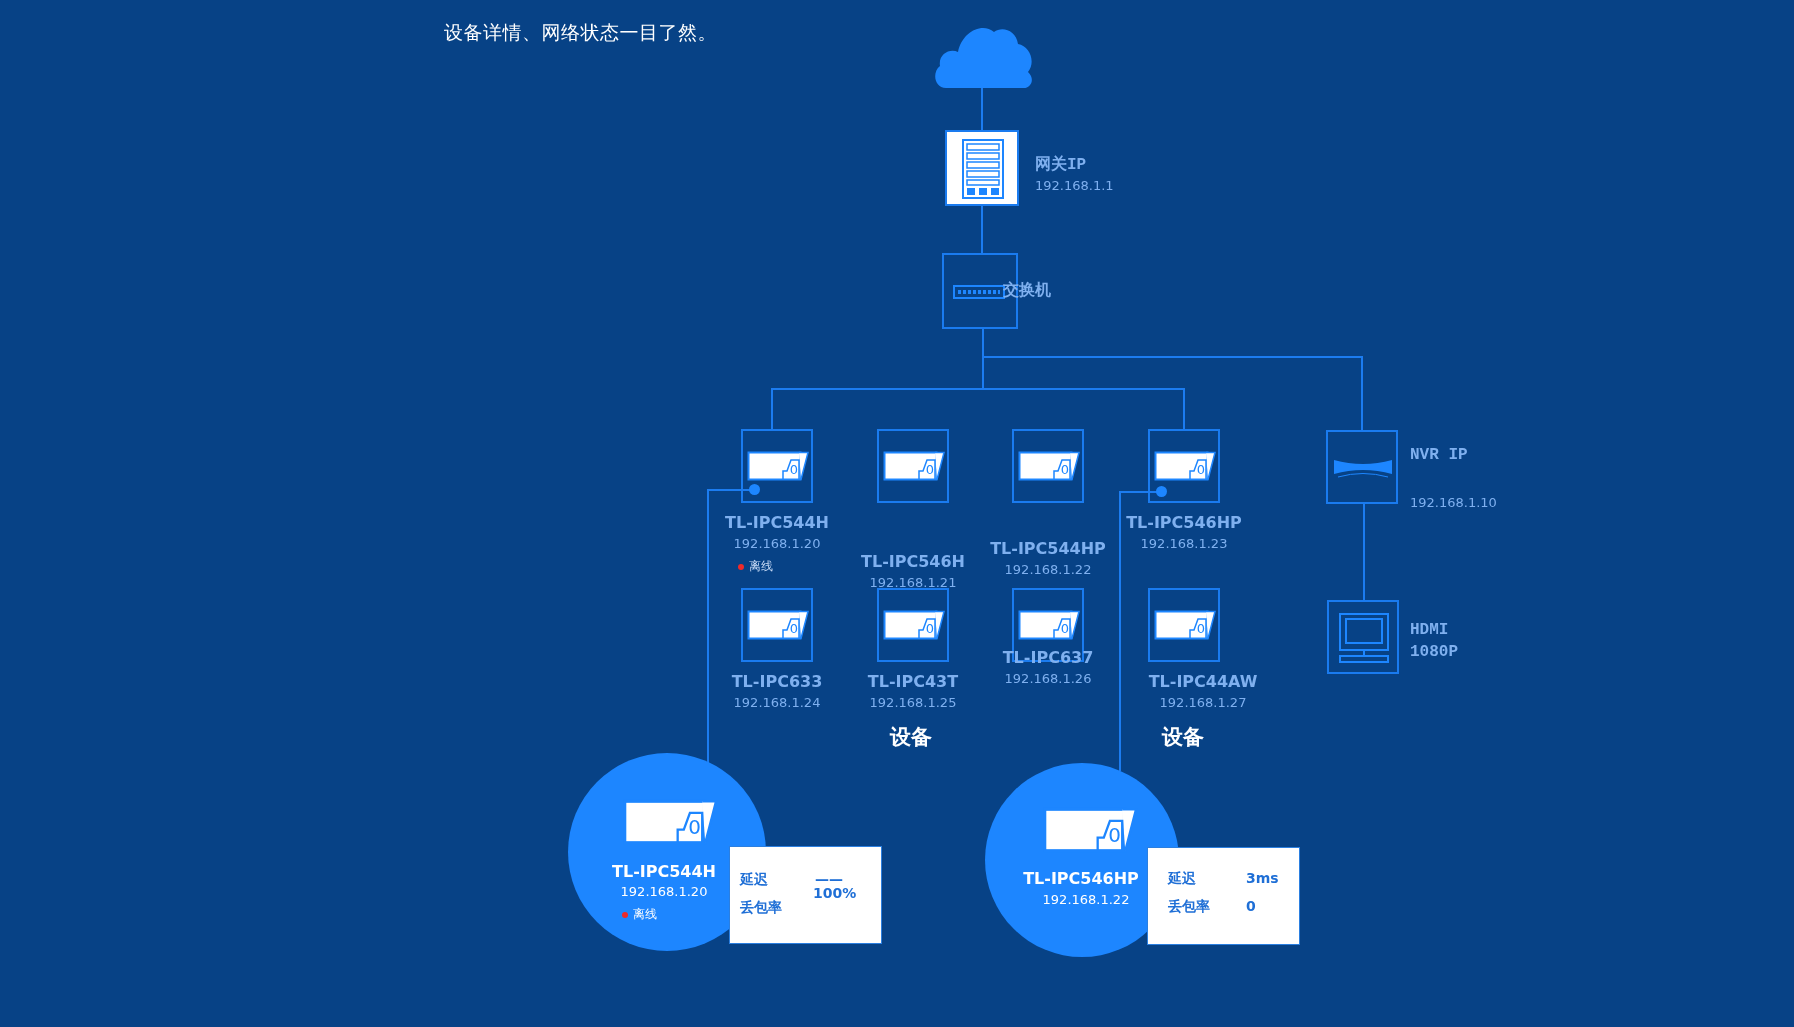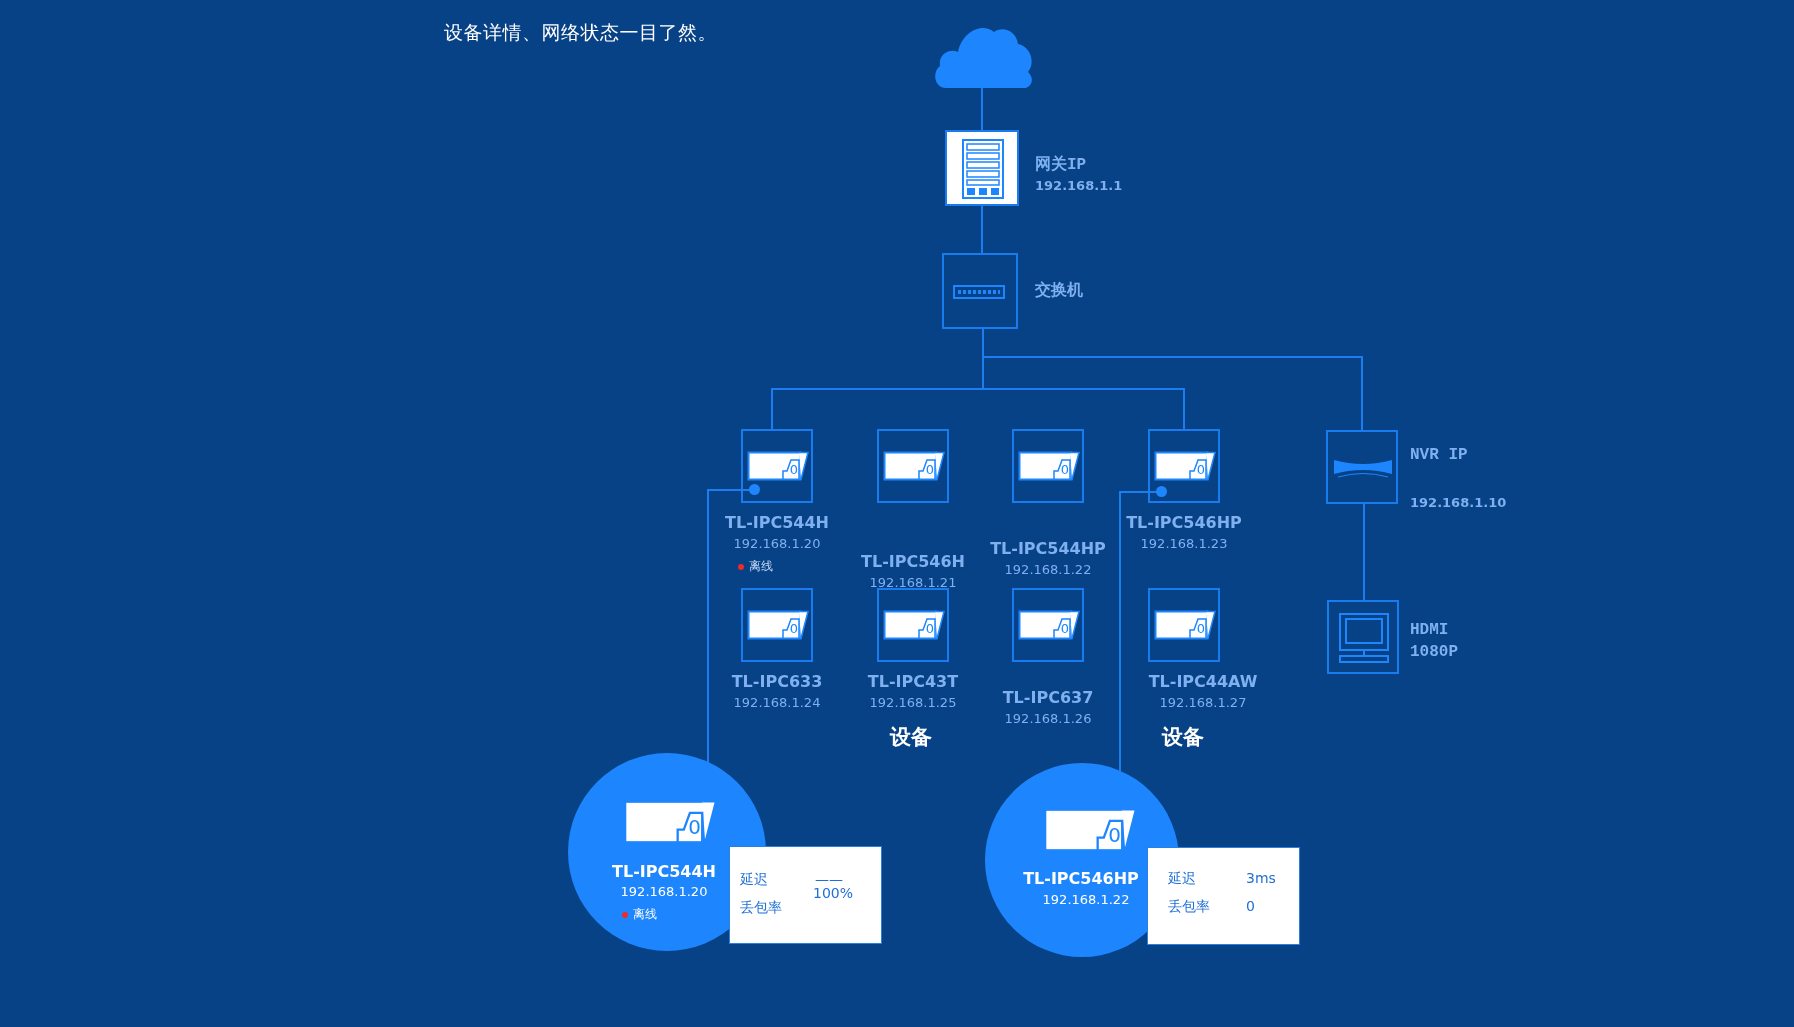--- a/index.html
+++ b/index.html
@@ -8,33 +8,33 @@
     background: #074286;
     font-family: "DejaVu Sans", "Liberation Sans", sans-serif;
   }
   .abs { position: absolute; }
   .caption { left: 444px; top: 20px; color: #ffffff; font-size: 19px; letter-spacing: 0.5px; }
   .line { position: absolute; background: #1c7cf0; }
   .box { position: absolute; border: 2px solid #1a7bef; box-sizing: border-box; }
   .gateway-box { left: 945px; top: 130px; width: 74px; height: 76px; background: #fff; border-color: #1a7bef; }
   .switch-box { left: 942px; top: 253px; width: 76px; height: 76px; }
   .node-title { color: #7fb0ef; font-size: 16px; font-weight: bold; font-family: Liberation Mono, monospace; }
-  .node-ip { color: #7fb0ef; font-size: 13px; font-weight: bold; }
+  .node-ip { color: #7fb0ef; font-size: 13px; }
   .cam-box { width: 72px; height: 74px; }
   .cam-label { position: absolute; width: 130px; text-align: center; }
   .cam-name { color: #7fb0ef; font-size: 16px; font-weight: bold; white-space: nowrap; }
   .cam-ip { color: #7fb0ef; font-size: 13px; margin-top: 4px; }
   .offline { position: absolute; color: #c9dcf7; font-size: 12px; }
   .offline .dot { display: inline-block; width: 6px; height: 6px; background: #ee2a2a; border-radius: 50%; margin-right: 5px; vertical-align: middle; }
   .group-label { color: #ffffff; font-size: 21px; font-weight: bold; }
   .link-dot { position: absolute; width: 11px; height: 11px; border-radius: 50%; background: #1d86ff; }
   .bubble { position: absolute; border-radius: 50%; background: #1d86ff; }
   .bubble-name { position: absolute; width: 200px; text-align: center; color: #fff; font-size: 16px; font-weight: bold; }
   .bubble-ip { position: absolute; width: 200px; text-align: center; color: #fff; font-size: 13px; }
-  .popup { position: absolute; background: #fff; border: 1px solid #2b7fe0; box-sizing: border-box; }
+  .popup { position: absolute; background: #fff; border: 1px solid #2b7fe0; box-sizing: border-box; font-weight: bold; }
   .popup-row { position: absolute; font-size: 14px; color: #1f6fd6; }
   .popup-val { position: absolute; font-size: 14px; color: #1f6fd6; }
 </style>
 </head>
 <body>
 
 <div class="abs caption">设备详情、网络状态一目了然。</div>
 
 <svg class="abs" style="left:932px;top:22px" width="104" height="68" viewBox="0 0 104 68">
   <path d="M14 66 C2 66 0 50 8 44 C6 32 18 26 26 30 C30 10 50 0 62 10 C70 4 84 8 86 22 C98 24 104 40 96 50 C104 58 98 66 92 66 Z" fill="#1d86ff"></path>
@@ -65,21 +65,21 @@
 </div>
 <div class="abs node-title" style="left:1035px;top:154px">网关IP</div>
 <div class="abs node-ip" style="left:1035px;top:178px">192.168.1.1</div>
 
 <div class="box switch-box">
   <svg style="position:absolute;left:9px;top:30px" width="52" height="14" viewBox="0 0 52 14">
     <rect x="1" y="1" width="50" height="12" fill="none" stroke="#1d86ff" stroke-width="2"></rect>
     <line x1="5" y1="7" x2="47" y2="7" stroke="#1d86ff" stroke-width="4" stroke-dasharray="3 2"></line>
   </svg>
 </div>
-<div class="abs node-title" style="left:1035px;top:280px">交换机</div>
+<div class="abs node-title" style="left:1003px;top:280px">交换机</div>
 
 <div class="box" style="left:1326px;top:430px;width:72px;height:74px">
   <svg style="position:absolute;left:4px;top:26px" width="62" height="20" viewBox="0 0 62 20">
     <path d="M2 2 Q31 10 60 2 L60 16 Q31 8 2 16 Z" fill="#1d86ff"></path>
     <path d="M6 19 Q31 12 56 19" fill="none" stroke="#1d86ff" stroke-width="1"></path>
   </svg>
 </div>
 <div class="abs node-title" style="left:1410px;top:446px">NVR IP</div>
 <div class="abs node-ip" style="left:1410px;top:495px">192.168.1.10</div>
 
@@ -182,21 +182,21 @@
     <div class="box cam-box" style="left: 1012px; top: 588px;">
       <div style="position: absolute; left: 4px; top: 20px;">
   <svg width="62" height="30" viewBox="0 0 62 30">
     <rect x="1.5" y="1.5" width="52" height="27" fill="#ffffff" stroke="#1d86ff" stroke-width="2"></rect>
     <path d="M52 1.5 L61 1.5 L54 28.5" fill="#ffffff" stroke="#1d86ff" stroke-width="1.5"></path>
     <path d="M36 28 L36 20 L40 20 L44 9 L52 9 L52 28" fill="none" stroke="#1d86ff" stroke-width="1.5"></path>
     <text x="47" y="23" font-size="13" fill="#1d86ff" text-anchor="middle" font-family="DejaVu Sans, sans-serif">0</text>
   </svg>
 </div>
     </div>
-    <div class="cam-label" style="left: 983px; top: 688px;">
+    <div class="cam-label" style="left: 983px; top: 648px;">
       <div class="cam-name">TL-IPC637</div>
       <div class="cam-ip">192.168.1.26</div>
     </div>
     <div class="box cam-box" style="left: 1148px; top: 588px;">
       <div style="position: absolute; left: 4px; top: 20px;">
   <svg width="62" height="30" viewBox="0 0 62 30">
     <rect x="1.5" y="1.5" width="52" height="27" fill="#ffffff" stroke="#1d86ff" stroke-width="2"></rect>
     <path d="M52 1.5 L61 1.5 L54 28.5" fill="#ffffff" stroke="#1d86ff" stroke-width="1.5"></path>
     <path d="M36 28 L36 20 L40 20 L44 9 L52 9 L52 28" fill="none" stroke="#1d86ff" stroke-width="1.5"></path>
     <text x="47" y="23" font-size="13" fill="#1d86ff" text-anchor="middle" font-family="DejaVu Sans, sans-serif">0</text>

